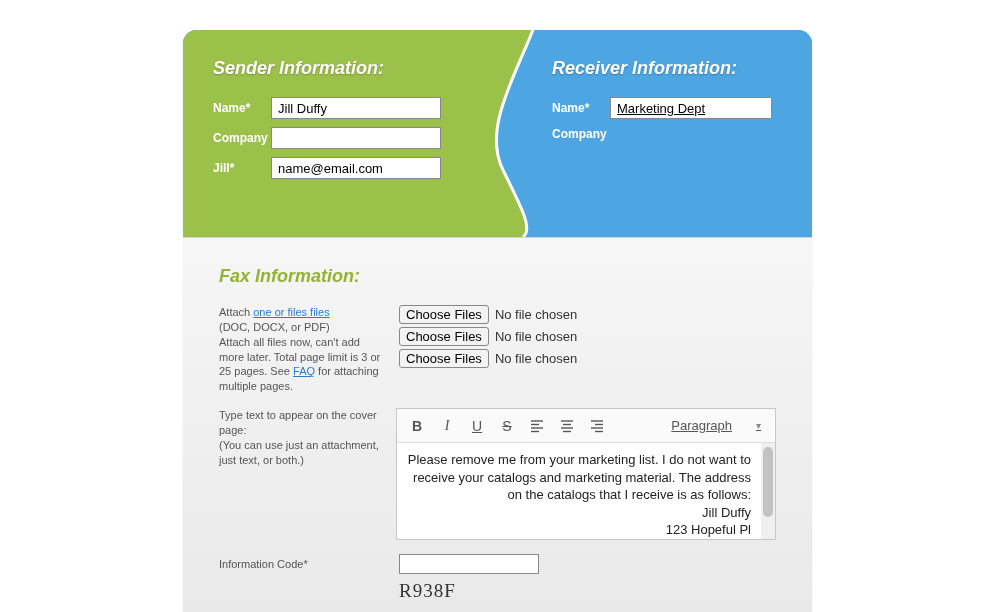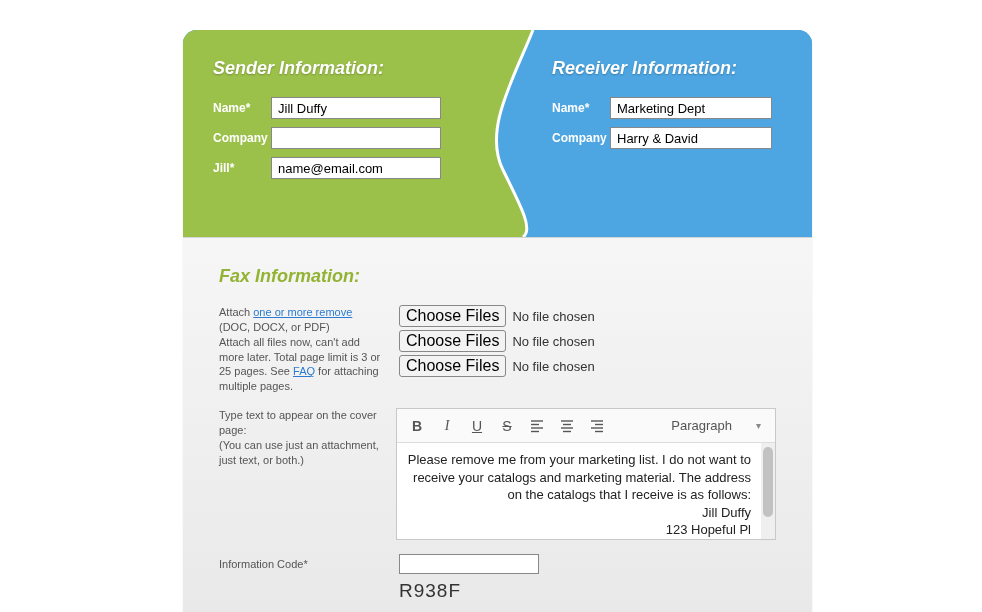--- a/index.html
+++ b/index.html
@@ -60,21 +60,21 @@
     flex: 0 0 170px;
     width: 170px;
     height: 22px;
     border: 1px solid #888;
     padding: 2px 6px;
     font-size: 13px;
     font-family: Arial, Helvetica, sans-serif;
     background: #fff;
   }
   .receiver .row label { width: 58px; }
-  .receiver .row input { flex: 0 0 162px; width: 162px; }
+  .receiver .row input { flex: 0 0 162px; width: 162px; text-decoration: underline; }
 
   .bottom {
     position: relative;
     height: 375px;
     background: linear-gradient(#f6f6f6 0%, #e9e9e9 100%);
     border-top: 1px solid #d5d5d5;
     padding: 28px 36px 0 36px;
   }
   .fax-title {
     color: #93b333;
@@ -100,21 +100,21 @@
   }
   .file-line {
     display: flex;
     align-items: center;
     margin-bottom: 3px;
     font-size: 13px;
     color: #333;
   }
   .choose-btn {
     font-family: Arial, Helvetica, sans-serif;
-    font-size: 16px;
+    font-size: 13px;
     padding: 1px 6px;
     border: 1px solid #888;
     background: #f3f3f3;
     border-radius: 3px;
     margin-right: 6px;
     cursor: pointer;
   }
   .editor {
     border: 1px solid #c8c8c8;
     background: #fff;
@@ -143,20 +143,21 @@
     margin-left: auto;
     font-size: 13px;
     color: #555;
     padding: 4px 8px;
     border: none;
     background: transparent;
     display: flex;
     align-items: center;
     gap: 24px;
     cursor: pointer;
+    text-decoration: underline;
   }
   .para-select .caret {
     font-size: 10px;
     color: #888;
   }
   .editor-body {
     position: relative;
     height: 96px;
     padding: 8px 10px;
     font-size: 13px;
@@ -190,21 +191,21 @@
   .conf-right input {
     width: 140px;
     height: 20px;
     border: 1px solid #888;
     padding: 2px 5px;
     font-size: 13px;
     display: block;
     margin-bottom: 6px;
   }
   .captcha {
-    font-family: Liberation Sans, sans-serif;
+    font-family: Liberation Serif, serif;
     font-size: 19px;
     letter-spacing: 1px;
     color: #333;
   }
 </style>
 </head>
 <body>
 
 <div class="card">
 
@@ -232,31 +233,30 @@
     </div>
 
     <div class="receiver">
       <div class="section-title">Receiver Information:</div>
       <div class="row">
         <label>Name*</label>
         <input type="text" value="Marketing Dept" style="">
       </div>
       <div class="row">
         <label>Company</label>
-        <input type="text" value="Harry &amp; David" style="">
       </div>
     </div>
   </div>
 
   <div class="bottom">
     <div class="fax-title">Fax Information:</div>
 
     <div class="fax-row">
       <div class="fax-left">
-        <span>Attach </span><a href="#">one or more remove</a><br>
+        <span>Attach </span><a href="#">one or files files</a><br>
         <span style="white-space:pre-line">(DOC, DOCX, or PDF)
 Attach all files now, can't add more later. Total page limit is 3 or 25 pages. See </span><a href="#">FAQ</a><span> for attaching multiple pages.</span>
       </div>
       <div class="fax-right">
         <div class="file-line">
           <button class="choose-btn">Choose Files</button>
           <span>No file chosen</span>
         </div>
         <div class="file-line">
           <button class="choose-btn">Choose Files</button>

